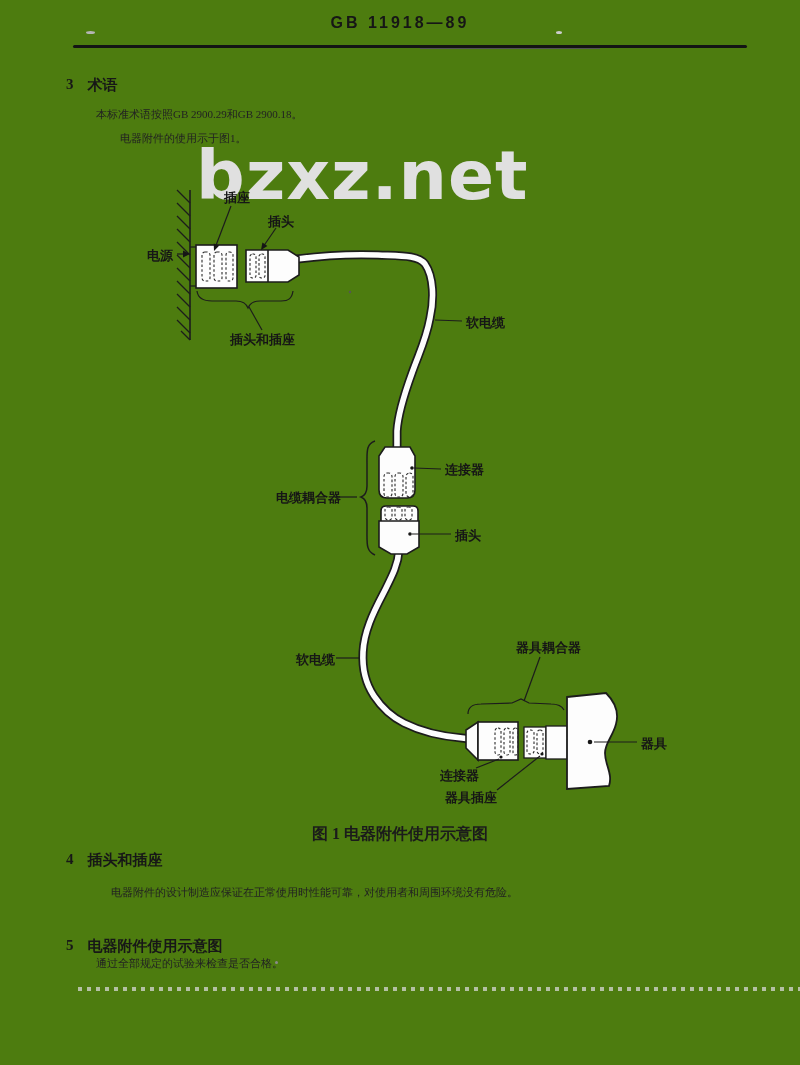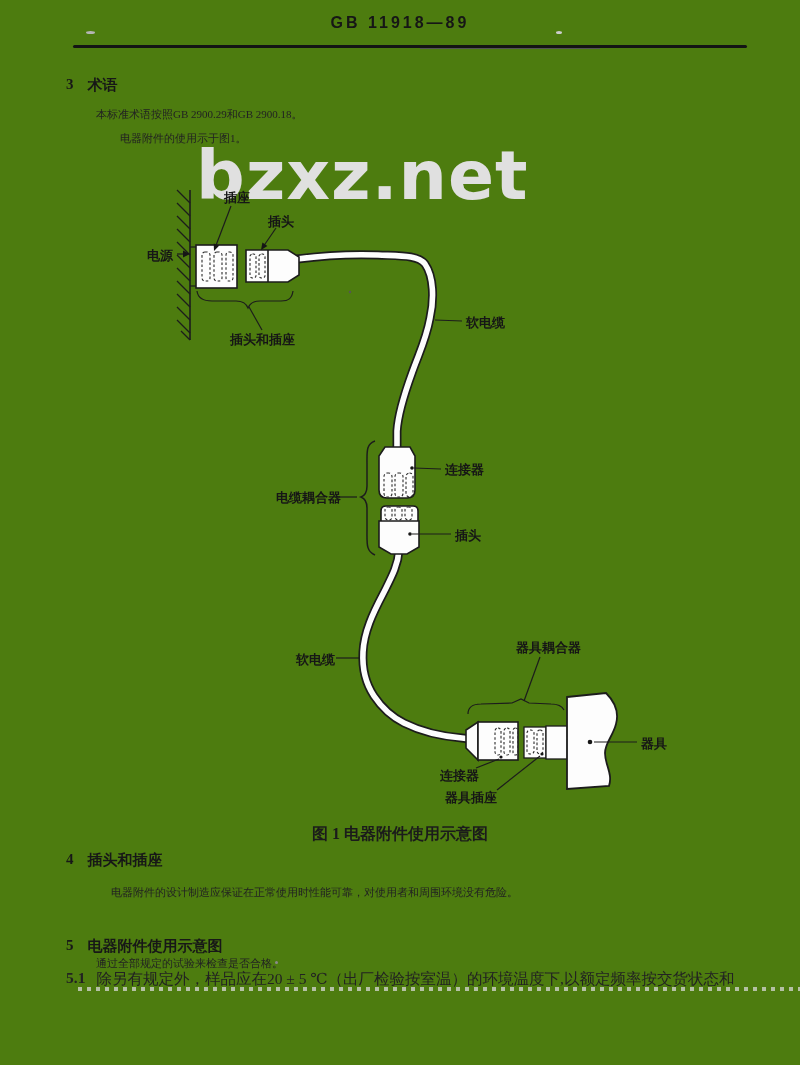--- a/index.html
+++ b/index.html
@@ -196,20 +196,16 @@
     <span>4</span>
     <span>插头和插座</span>
   </div>
   <div class="abs body-line" style="top:885px;left:111px;">电器附件的设计制造应保证在正常使用时性能可靠，对使用者和周围环境没有危险。</div>
   <div class="abs body-line" style="top:908px;left:96px;margin-top:48px;">通过全部规定的试验来检查是否合格。</div>
 
   <div class="abs heading" style="top:937px;left:66px;">
     <span>5</span>
     <span>电器附件使用示意图</span>
   </div>
-  <div class="abs clause" style="top:969px;left:66px;">
-    <span class="cnum">5.1</span>
-    <span>除另有规定外，样品应在20 ± 5 ℃（出厂检验按室温）的环境温度下,以额定频率按交货状态和</span>
-  </div>
 
   <div class="abs noise-strip"></div>
 
 </div>
 
 </body></html>

